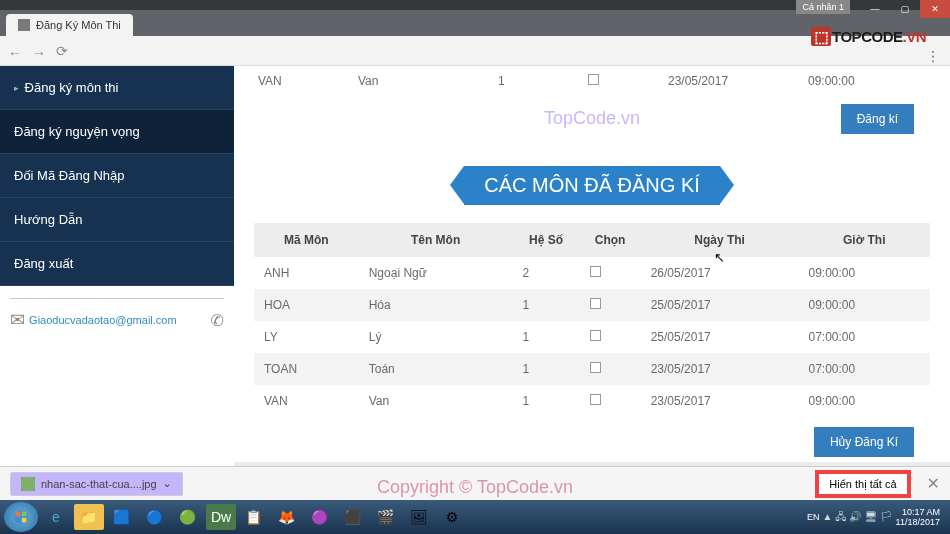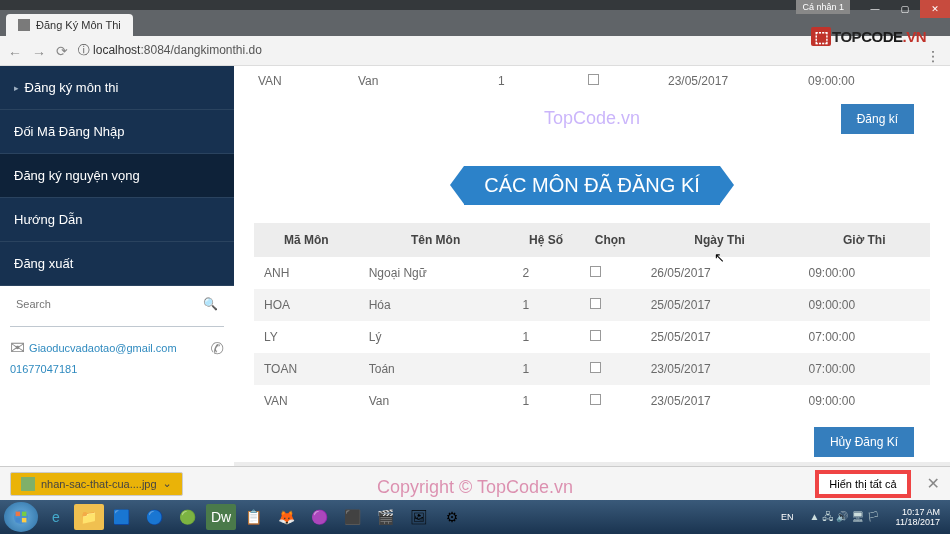--- a/index.html
+++ b/index.html
@@ -62,30 +62,30 @@
 table.data tr:nth-child(odd) td { background: #fff; }
 table.data tr:nth-child(even) td { background: #f3f3f3; }
 .chk { width: 11px; height: 11px; border: 1px solid #999; display: inline-block; background: #fff; }
 
 .cursor { position: absolute; left: 480px; top: 184px; font-size: 13px; color: #000; pointer-events: none; }
 
 
 .footer { position: absolute; left: 234px; right: 0; bottom: 34px; background: #ececec; padding: 12px 18px; font-size: 12px; color: #888; display: flex; justify-content: space-between; }
 .footer .right { color: #7aa056; }
 .dl-bar-inner { position: absolute; bottom: -34px; left: 0; right: 0; height: 34px; background: #f5f5f5; border-top: 1px solid #ccc; display: flex; align-items: center; padding: 0 10px; gap: 8px; }
-.dl-chip { border: 1px solid #ccc; background: #eab308; padding: 4px 10px; border-radius: 2px; font-size: 11px; color: #444; display: flex; align-items: center; gap: 6px; }
+.dl-chip { border: 1px solid #ccc; background: #c4b5fd; padding: 4px 10px; border-radius: 2px; font-size: 11px; color: #444; display: flex; align-items: center; gap: 6px; }
 .dl-img-icon { width: 14px; height: 14px; background: #7fb069; }
 .show-all { margin-left: auto; border: 4px solid #ef4444; background: #fff; padding: 4px 10px; font-size: 11px; }
 
 
 .taskbar { position: absolute; left: 0; right: 0; bottom: 0; height: 34px; background: linear-gradient(#3a5a7a,#1a3450); display: flex; align-items: center; padding: 0 4px; gap: 3px; }
 .start { width: 34px; height: 30px; border-radius: 50%; background: radial-gradient(circle,#6bb0e0,#2d6fa3); display: flex; align-items: center; justify-content: center; }
 .start svg { width: 18px; height: 18px; }
 .tb-icon { width: 30px; height: 26px; border-radius: 2px; display: flex; align-items: center; justify-content: center; font-size: 14px; }
-.tray { margin-left: auto; color: #fff; font-size: 9px; display: flex; align-items: center; gap: 16px; padding-right: 6px; }
+.tray { margin-left: auto; color: #fff; font-size: 9px; display: flex; align-items: center; gap: 3px; padding-right: 6px; }
 .tray .time { text-align: right; line-height: 1.15; }
 .tray-icons { color: #cdd; font-size: 10px; display: flex; gap: 4px; }
 
 .copyright-wm { position: absolute; bottom: 36px; left: 50%; transform: translateX(-50%); color: #be185d; opacity: 0.45; font-size: 18px; pointer-events: none; z-index: 50; }
 </style>
 </head>
 <body>
 
 <div class="browser-top"></div>
 <div class="profile-tab">Cá nhân 1</div>
@@ -99,58 +99,50 @@
   <div class="tab">
     <span class="tab-icon"></span>
     <span>Đăng Ký Môn Thi</span>
   </div>
 </div>
 
 <div class="url-bar">
   <span class="nav-btn">←</span>
   <span class="nav-btn">→</span>
   <span class="nav-btn">⟳</span>
-  <span class="url-field">
-    ⓘ <span class="url-host">localhost</span><span>:8084</span><span>/dangkimonthi.do</span>
-  </span>
 </div>
 <div class="logo-topcode">
   <span class="red">⬚</span><span class="top">TOP</span><span>CODE</span><span class="vn">.VN</span>
 </div>
 <span class="menu-dots">⋮</span>
 
 <div class="main-wrap">
   <div class="sidebar">
     <div class="side-item">
         <span class="chev">▸</span>
         <span>Đăng ký môn thi</span>
       </div>
-    <div class="side-item">
-        <span>Đối Mã Đăng Nhập</span>
-      </div>
     <div class="side-item active">
         <span>Đăng ký nguyện vọng</span>
       </div>
     <div class="side-item">
+        <span>Đối Mã Đăng Nhập</span>
+      </div>
+    <div class="side-item">
         <span>Hướng Dẫn</span>
       </div>
     <div class="side-item">
         <span>Đăng xuất</span>
       </div>
     <div class="sidebar-white">
-      <div class="search-box">
-        <input placeholder="Search" style="">
-        <span class="sicon">🔍</span>
-      </div>
       <div class="divider"></div>
       <div class="contact">
         <span class="env">✉</span>
         <span>Giaoducvadaotao@gmail.com</span>
         <span class="phone-icon">✆</span>
-        <span class="phone-num">01677047181</span>
       </div>
     </div>
   </div>
 
   <div class="content">
     <div class="watermark wm1">TopCode.vn</div>
 
     <div class="top-table-row">
       <span>VAN</span>
       <span>Van</span>

